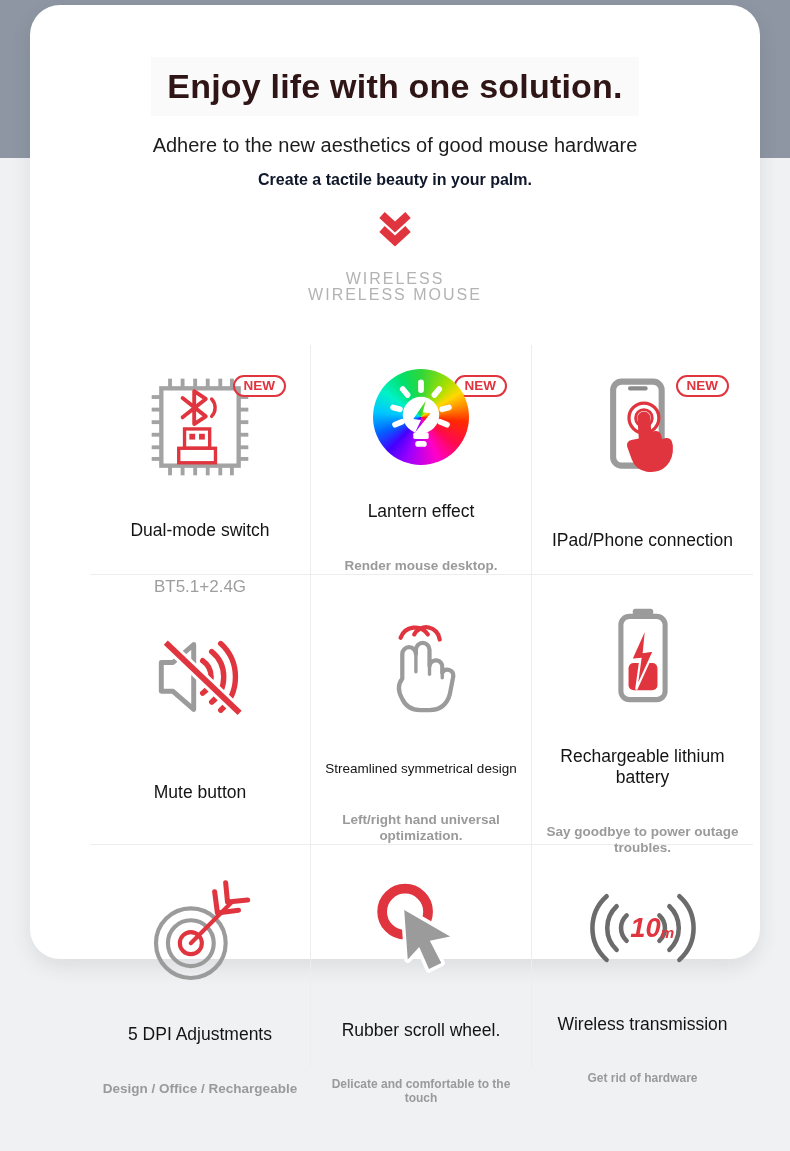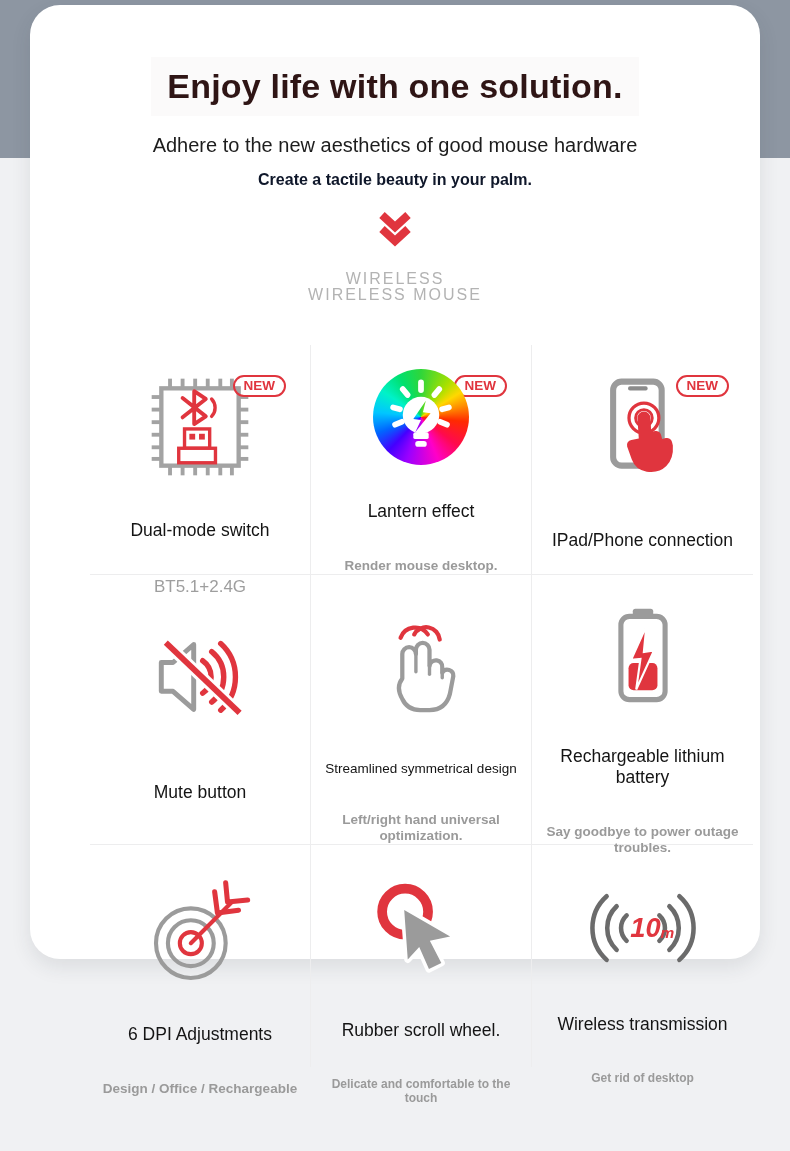--- a/index.html
+++ b/index.html
@@ -210,21 +210,21 @@
     <div class="icon-wrap">
             <svg width="110" height="110" viewBox="0 0 120 120">
     <circle cx="50" cy="70" r="38" fill="none" stroke="#9b9b9b" stroke-width="4.5"></circle>
     <circle cx="50" cy="70" r="25" fill="none" stroke="#9b9b9b" stroke-width="4.5"></circle>
     <circle cx="50" cy="70" r="12" fill="none" stroke="#e0353e" stroke-width="4.5"></circle>
     <line x1="50" y1="70" x2="94" y2="26" stroke="#e0353e" stroke-width="4.5" stroke-linecap="round"></line>
     <path d="M76,14 L79,37 L102,34" fill="none" stroke="#e0353e" stroke-width="5.5" stroke-linejoin="round" stroke-linecap="round"></path>
     <path d="M88,4 L90,25 L112,23" fill="none" stroke="#e0353e" stroke-width="5.5" stroke-linejoin="round" stroke-linecap="round"></path>
   </svg>
           </div>
-    <div class="cell-title">6 DPI Adjustments</div>
+    <div class="cell-title">5 DPI Adjustments</div>
     <div class="cell-desc">Design / Office / Rechargeable</div>
   </div>
         <div class="cell">
 
     <div class="icon-wrap">
             <svg width="106" height="106" viewBox="0 0 120 120">
     <circle cx="42" cy="37" r="26" fill="none" stroke="#e0353e" stroke-width="11"></circle>
     <path d="M41,35 L93,65 L70,70 L83,95 L69,102 L58,77 L45,91 Z" fill="#9b9b9b" stroke="#ffffff" stroke-width="8" stroke-linejoin="round" paint-order="stroke"></path>
   </svg>
           </div>
@@ -240,17 +240,17 @@
       <path d="M41,30 A33,33 0 0 0 41,78"></path>
       <path d="M30,19 A47,47 0 0 0 30,89"></path>
       <path d="M88,40 A19,19 0 0 1 88,68"></path>
       <path d="M99,30 A33,33 0 0 1 99,78"></path>
       <path d="M110,19 A47,47 0 0 1 110,89"></path>
     </g>
     <text x="56" y="64" font-family="Liberation Sans, sans-serif" font-size="30" font-style="italic" font-weight="bold" fill="#e0353e"><tspan>10</tspan><tspan font-size="17" dy="1">m</tspan></text>
   </svg>
           </div>
     <div class="cell-title">Wireless transmission</div>
-    <div class="cell-desc">Get rid of desktop</div>
+    <div class="cell-desc">Get rid of hardware</div>
   </div>
       </div>
   </div>
 </div>
 
 </body></html>

